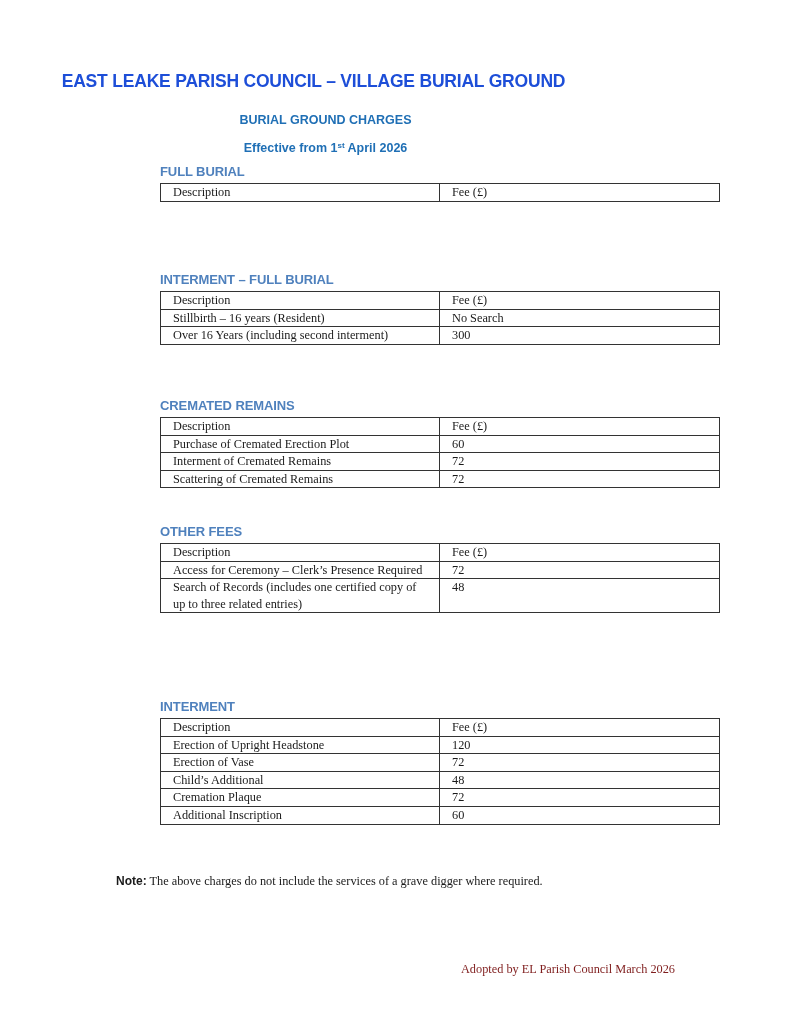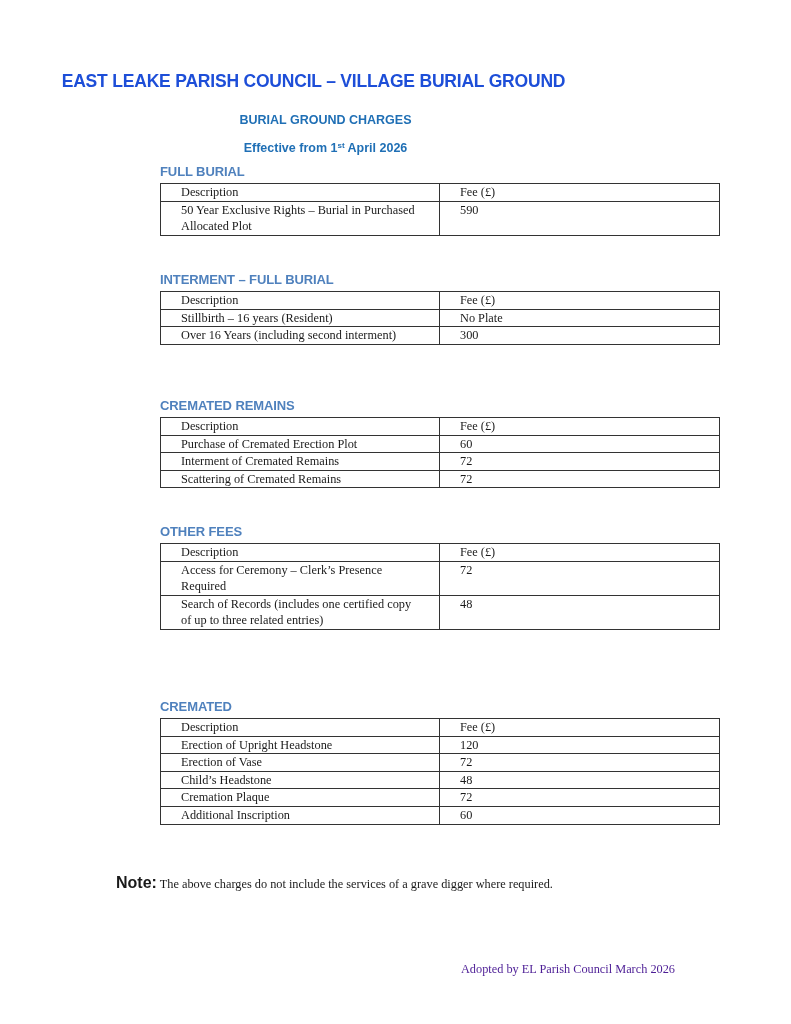--- a/index.html
+++ b/index.html
@@ -63,47 +63,47 @@
     table.fees {
       border-collapse: collapse;
       width: 559px;
       table-layout: fixed;
       font-family: "Liberation Serif", "DejaVu Serif", serif;
       font-size: 12.3px;
       color: #1a1a1a;
     }
     table.fees td {
       border: 1px solid #333;
-      padding: 0 20px;
+      padding: 0 12px;
       vertical-align: top;
       line-height: 16.6px;
     }
     table.fees col.c1 { width: 279px; }
     table.fees col.c2 { width: 280px; }
 
     .note {
       position: absolute;
       left: 116px;
       top: 874px;
       font-family: "Liberation Serif", "DejaVu Serif", serif;
       font-size: 12.3px;
       color: #1a1a1a;
     }
     .note b {
       font-family: "Liberation Sans", "DejaVu Sans", sans-serif;
       font-weight: bold;
-      font-size: 16px;
+      font-size: 12px;
     }
     .footer {
       position: absolute;
       right: 116px;
       top: 962px;
       font-family: "Liberation Serif", "DejaVu Serif", serif;
       font-size: 12.3px;
-      color: #4c1d95;
+      color: #7f1d1d;
     }
   </style>
 </head>
 <body>
 
 <div class="page">
 
   <div class="title">EAST LEAKE PARISH COUNCIL – VILLAGE BURIAL GROUND</div>
 
   <div class="subtitle s1">BURIAL GROUND CHARGES</div>
@@ -114,43 +114,39 @@
     <table class="fees">
       <colgroup>
           <col class="c1">
           <col class="c2">
         </colgroup>
       <tbody>
           <tr>
         <td>Description</td>
         <td>Fee (£)</td>
       </tr>
-      <tr>
-        <td>50 Year Exclusive Rights – Burial in Purchased Allocated Plot</td>
-        <td>590</td>
-      </tr>
     </tbody>
       </table>
   </div>
 
   <div class="section" style="top:271px;">
     <div class="section-heading">INTERMENT – FULL BURIAL</div>
     <table class="fees">
       <colgroup>
           <col class="c1">
           <col class="c2">
         </colgroup>
       <tbody>
           <tr>
         <td>Description</td>
         <td>Fee (£)</td>
       </tr>
       <tr>
         <td>Stillbirth – 16 years (Resident)</td>
-        <td>No Plate</td>
+        <td>No Search</td>
       </tr>
       <tr>
         <td>Over 16 Years (including second interment)</td>
         <td>300</td>
       </tr>
     </tbody>
       </table>
   </div>
 
   <div class="section" style="top:397px;">
@@ -199,41 +195,41 @@
       </tr>
       <tr>
         <td>Search of Records (includes one certified copy of up to three related entries)</td>
         <td>48</td>
       </tr>
     </tbody>
       </table>
   </div>
 
   <div class="section" style="top:698px;">
-    <div class="section-heading">CREMATED</div>
+    <div class="section-heading">INTERMENT</div>
     <table class="fees">
       <colgroup>
           <col class="c1">
           <col class="c2">
         </colgroup>
       <tbody>
           <tr>
         <td>Description</td>
         <td>Fee (£)</td>
       </tr>
       <tr>
         <td>Erection of Upright Headstone</td>
         <td>120</td>
       </tr>
       <tr>
         <td>Erection of Vase</td>
         <td>72</td>
       </tr>
       <tr>
-        <td>Child’s Headstone</td>
+        <td>Child’s Additional</td>
         <td>48</td>
       </tr>
       <tr>
         <td>Cremation Plaque</td>
         <td>72</td>
       </tr>
       <tr>
         <td>Additional Inscription</td>
         <td>60</td>
       </tr>

